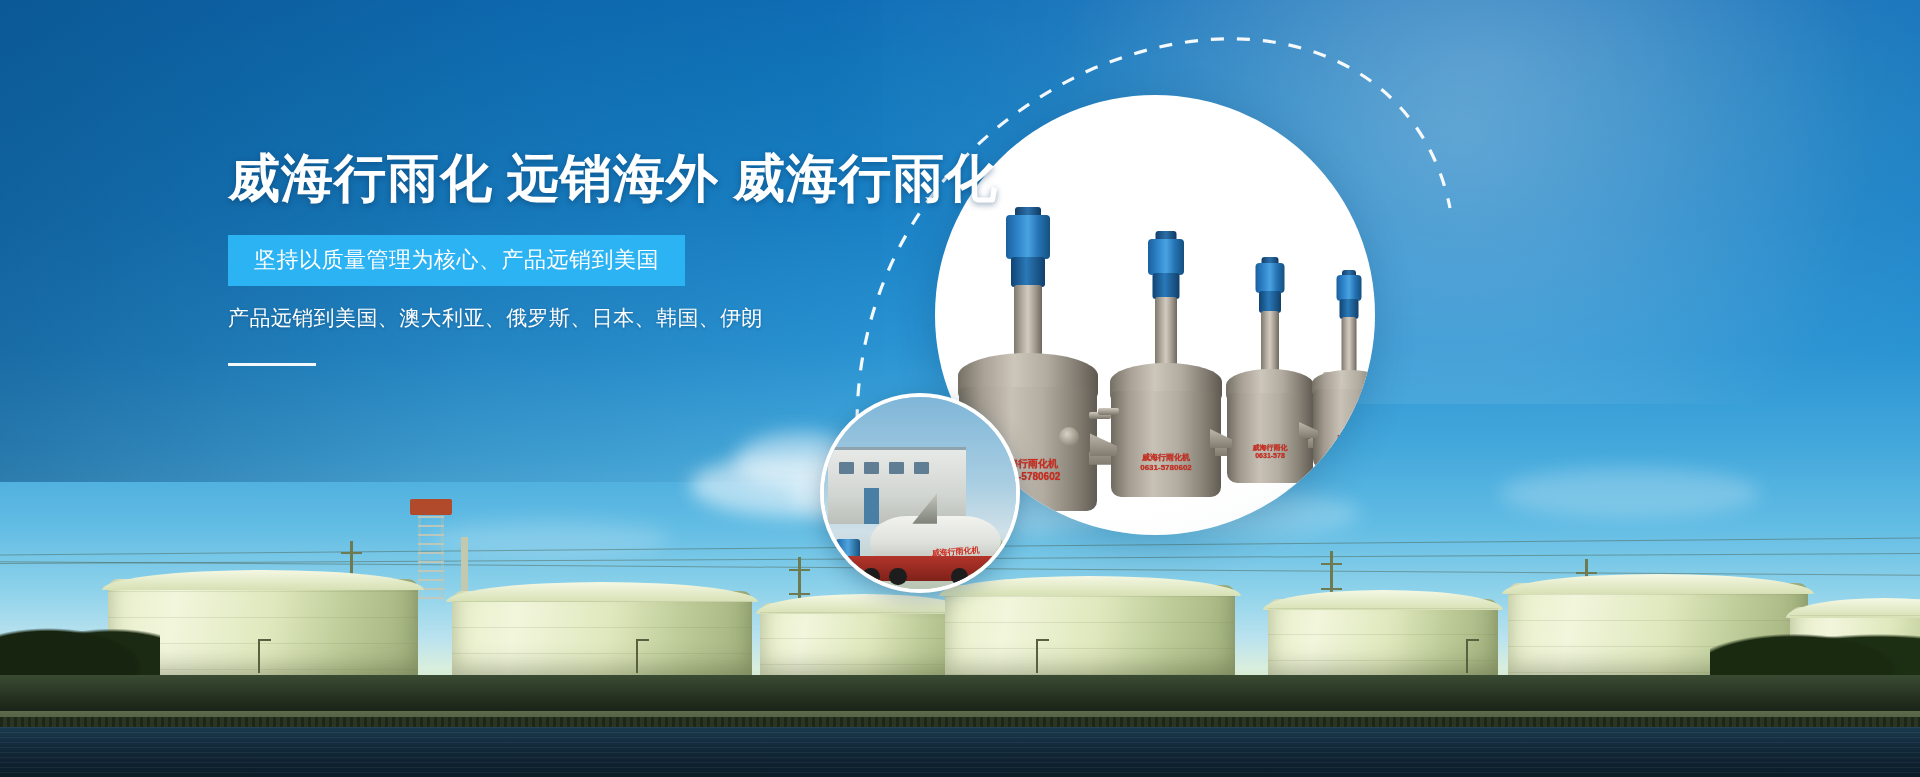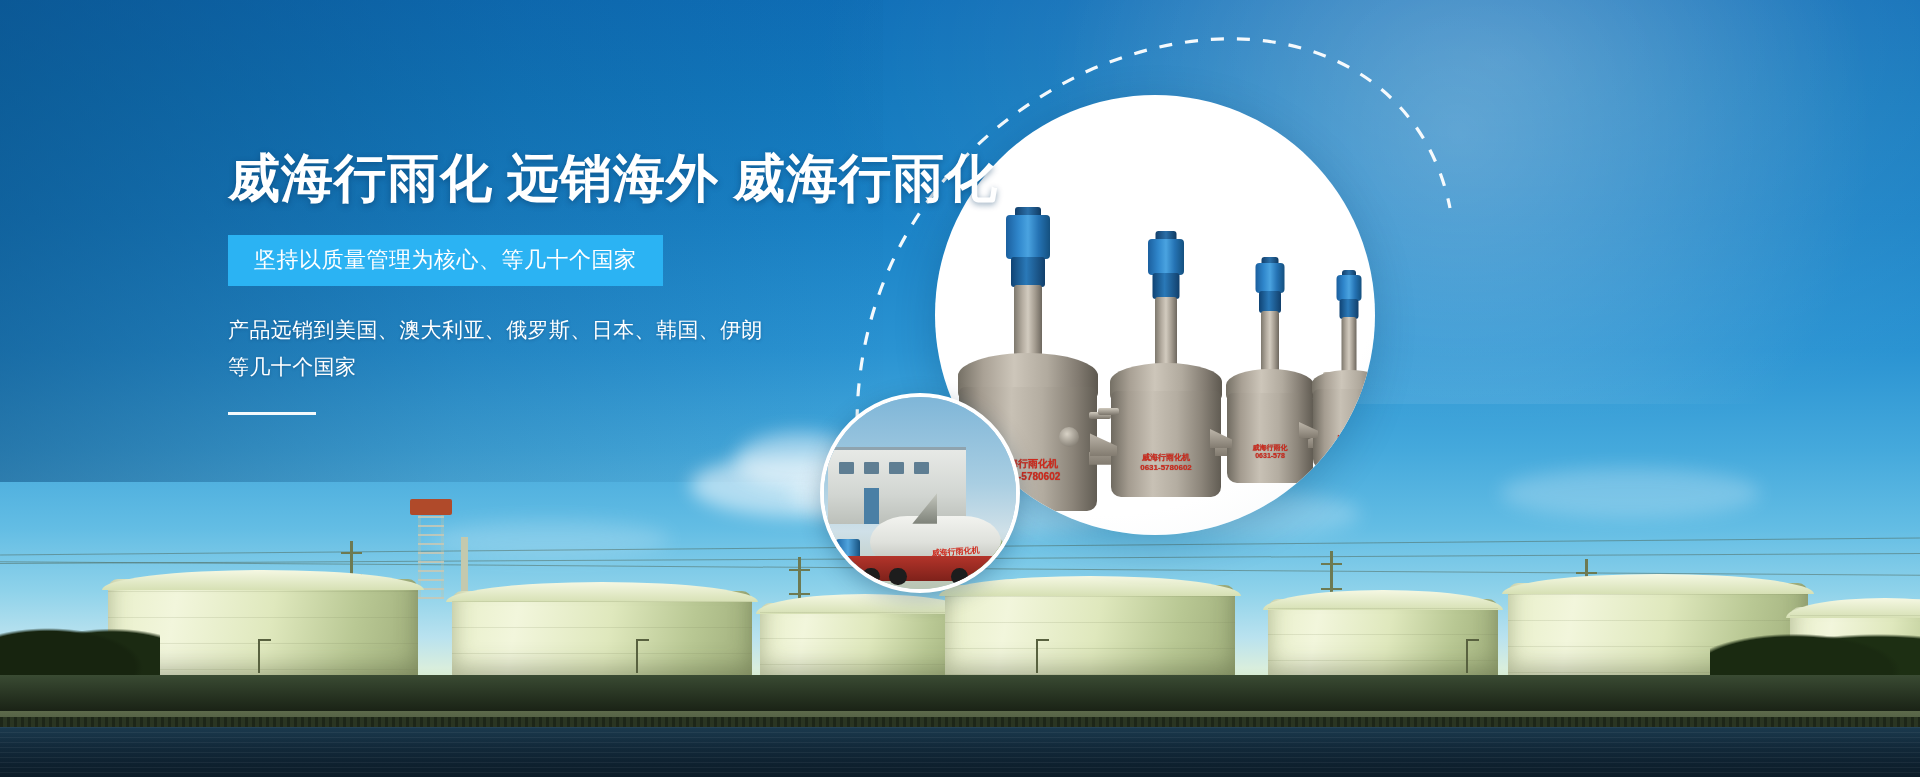--- a/index.html
+++ b/index.html
@@ -268,21 +268,21 @@
   .badge{
     display:inline-block; margin-top:28px;
     background:#2bb3f3;
     color:#ffffff; font-size:22px; line-height:1;
     padding:14px 26px 15px 26px;
     letter-spacing:.5px;
     white-space:nowrap;
   }
 
   .desc{
-    margin-top:26px;
+    margin-top:14px;
     color:#ffffff; font-size:21px; line-height:1.75;
     letter-spacing:.4px;
     text-shadow:0 1px 3px rgba(2,50,95,.35);
   }
   .rule{
     margin-top:26px; width:88px; height:3px; background:#ffffff; opacity:.95;
   }
 </style>
 </head>
 <body>
@@ -452,23 +452,22 @@
     <div class="ins-wheel" style="left:34%"></div>
     <div class="ins-wheel" style="left:66%"></div>
   </div>
 
   <div class="copy">
 
     <div class="headline">
       <span>威海行雨化</span><span class="gap"></span><span>远销海外</span><span class="gap"></span><span>威海行雨化</span>
     </div>
 
-    <div class="badge">坚持以质量管理为核心、等几十个国家</div>
+    <div class="badge">坚持以质量管理为核心、产品远销到美国</div>
 
     <div class="desc">
       <div>产品远销到美国、澳大利亚、俄罗斯、日本、韩国、伊朗</div>
-      <div>等几十个国家</div>
     </div>
 
     <div class="rule"></div>
   </div>
 
 </div>
 
 </body></html>

